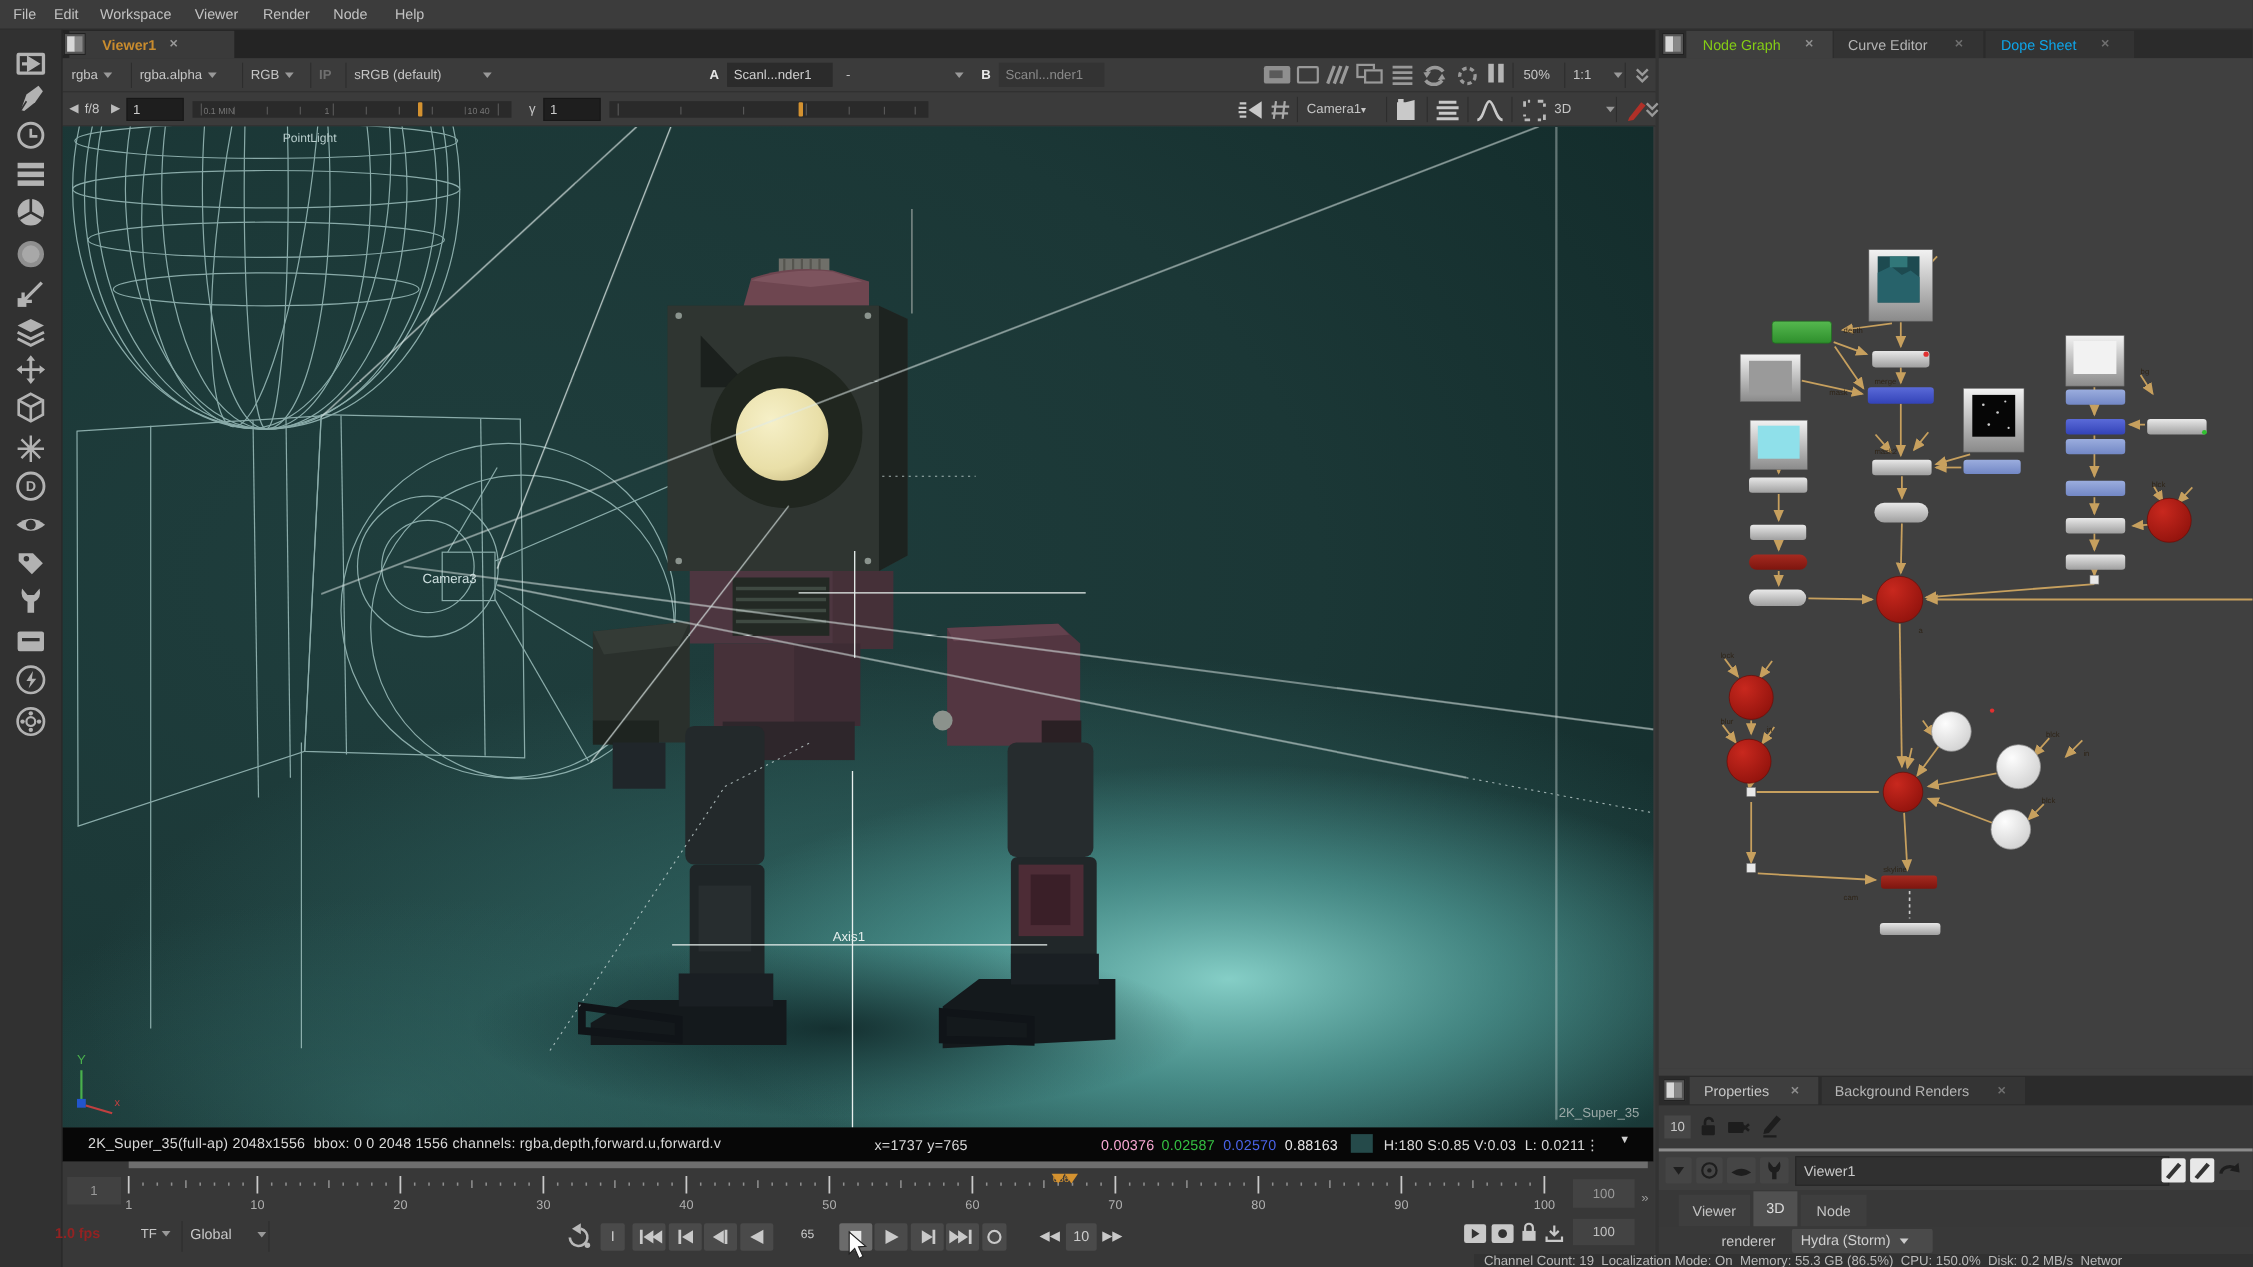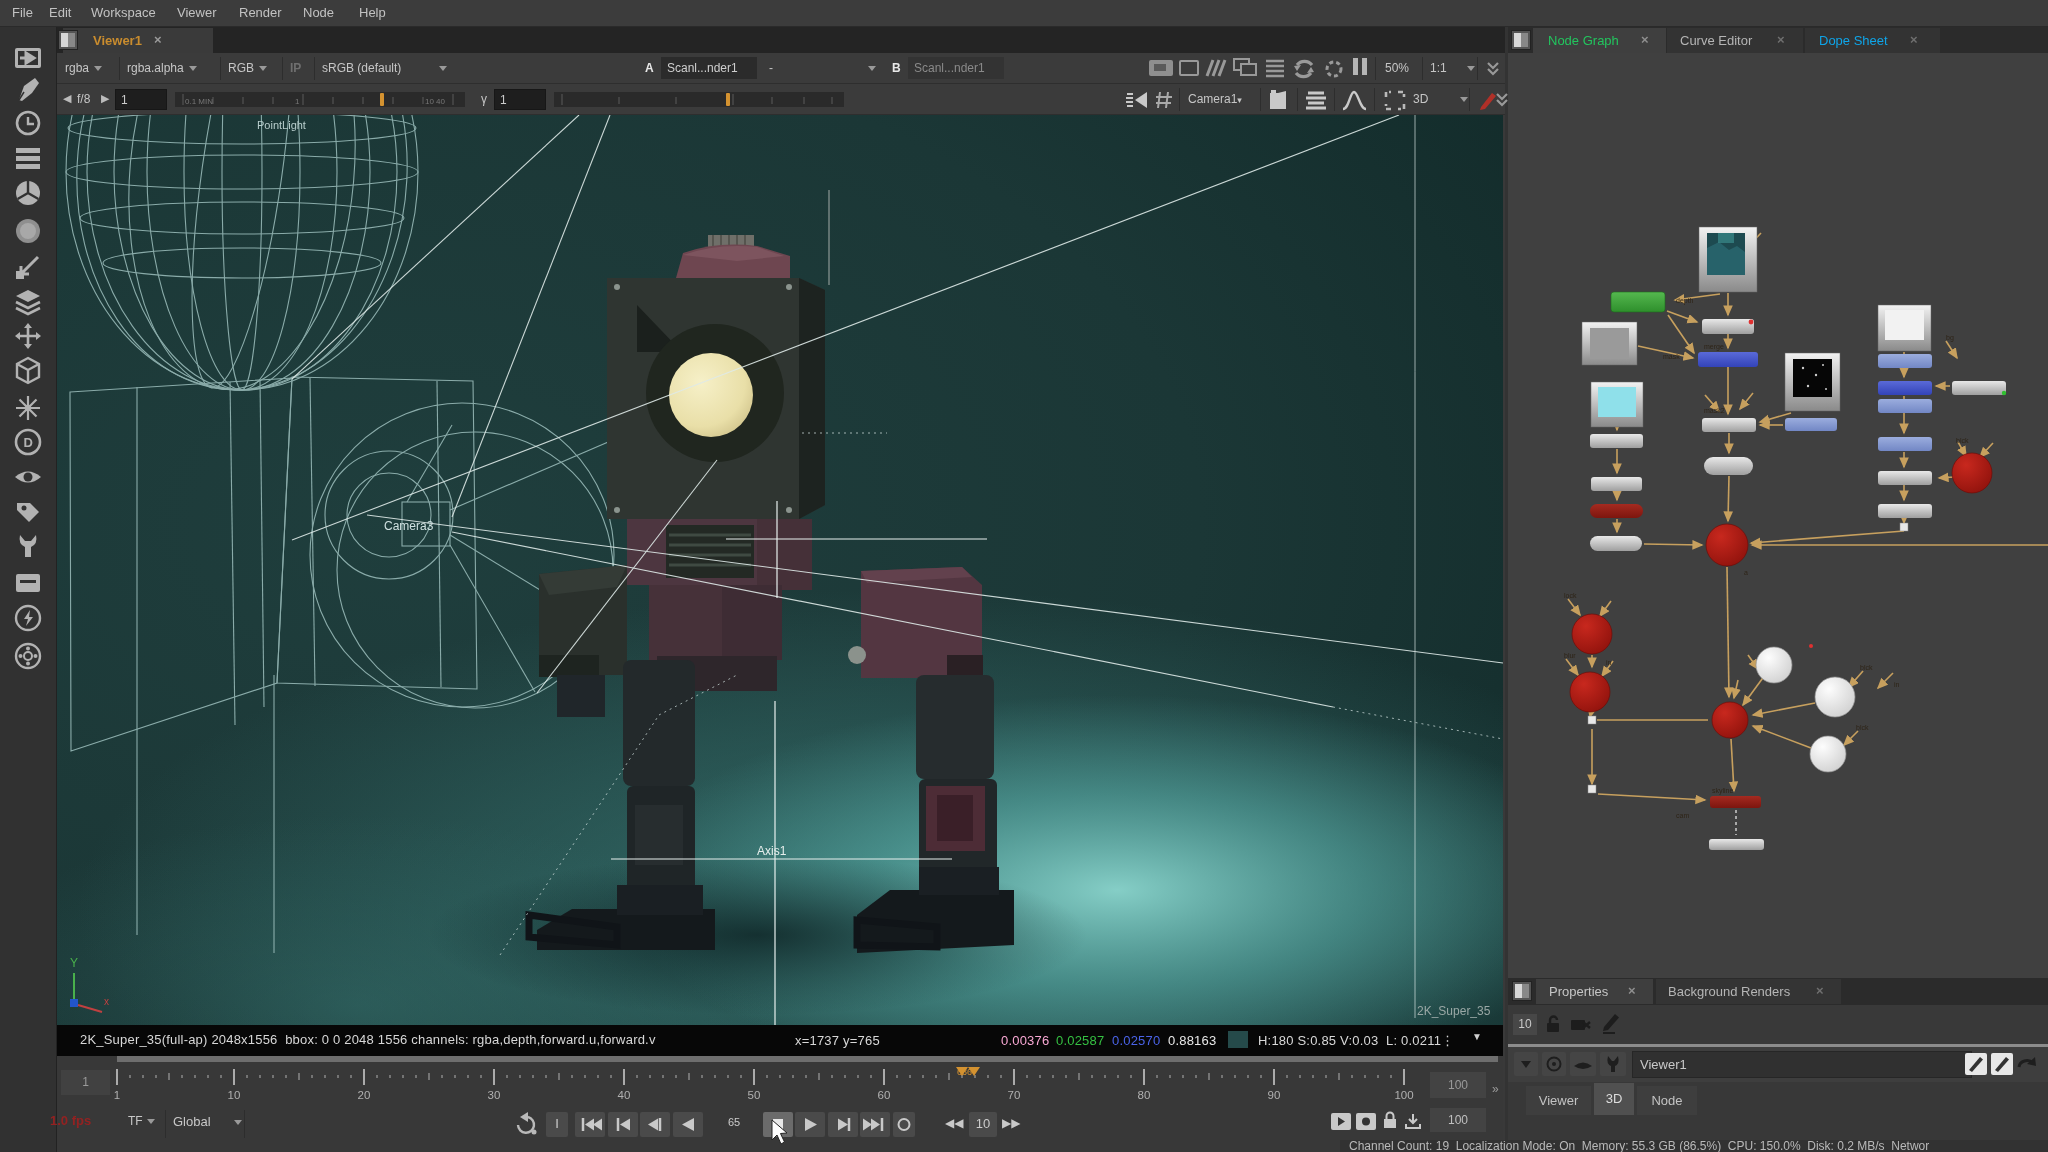--- a/index.html
+++ b/index.html
@@ -651,21 +651,21 @@
   </div>
 </div>
 
 <div id="rightpanel" class="abs">
   <div id="ngtabbar" class="abs">
     <div class="abs" style="left:3px;top:3px;width:20px;height:20px;background:#555;border:1px solid #222">
         <div class="abs" style="left:2px;top:2px;width:7px;height:14px;background:#d8d8d8"></div>
         <div class="abs" style="left:9px;top:2px;width:7px;height:14px;background:#888"></div>
       </div>
     <div class="tab" style="left:25px;top:1px;width:133px;background:#3f3f3f">
-        <span style="position:absolute;left:15px;top:5px;color:#22c55e">Node Graph</span>
+        <span style="position:absolute;left:15px;top:5px;color:#84cc16">Node Graph</span>
         <span style="position:absolute;left:108px;top:4px;color:#8f8f8f;font-weight:bold">×</span>
       </div>
     <div class="tab" style="left:159px;top:1px;width:136px;background:#333333">
         <span style="position:absolute;left:13px;top:5px;color:#b5b5b5">Curve Editor</span>
         <span style="position:absolute;left:110px;top:4px;color:#6f6f6f;font-weight:bold">×</span>
       </div>
     <div class="tab" style="left:297px;top:1px;width:135px;background:#333333">
         <span style="position:absolute;left:14px;top:5px;color:#0ea5e9">Dope Sheet</span>
         <span style="position:absolute;left:105px;top:4px;color:#6f6f6f;font-weight:bold">×</span>
       </div>
@@ -898,17 +898,21 @@
       <svg class="abs" style="left:508px;top:8px" width="22" height="20">
           <path d="M3 12 A8 7 0 0 1 17 8" stroke="#1e1e1e" stroke-width="3" fill="none"></path>
           <path d="M19 2 l1 9 -9 -2 Z" fill="#1e1e1e"></path>
         </svg>
     </div>
     <div class="abs" style="left:0;top:111px;width:540px;height:33px;background:#383838">
       <div class="abs" style="left:18px;top:4px;width:65px;height:29px;background:#3e3e3e;color:#c3c3c3;font-size:13px;text-align:center;padding-top:7px">Viewer</div>
       <div class="abs" style="left:86px;top:1px;width:40px;height:32px;background:#505050;color:#dddddd;font-size:13px;text-align:center;padding-top:8px">3D</div>
       <div class="abs" style="left:129px;top:4px;width:60px;height:29px;background:#3e3e3e;color:#c3c3c3;font-size:13px;text-align:center;padding-top:7px">Node</div>
     </div>
+    <div class="abs" style="left:0;top:144px;width:540px;height:25px;background:#393939">
+      <span class="abs" style="left:57px;top:6px;color:#c6c6c6;font-size:13px">renderer</span>
+      <div class="abs" style="left:121px;top:2px;width:128px;height:22px;background:#4a4a4a;border-radius:2px;color:#cfcfcf;font-size:13px;padding:3px 0 0 8px">Hydra (Storm)<span class="ddarrow" style="border-top-color:#ccc;margin-left:8px"></span></div>
+    </div>
     <div class="abs" style="left:-168px;top:169px;width:708px;height:12px;background:#323232;color:#b9b9b9;font-size:12px">
         <span class="abs" style="left:9px;top:-1px">Channel Count: 19&nbsp; Localization Mode: On&nbsp; Memory: 55.3 GB (86.5%)&nbsp; CPU: 150.0%&nbsp; Disk: 0.2 MB/s&nbsp; Networ</span>
       </div>
   </div>
 </div>
 
 </body></html>

